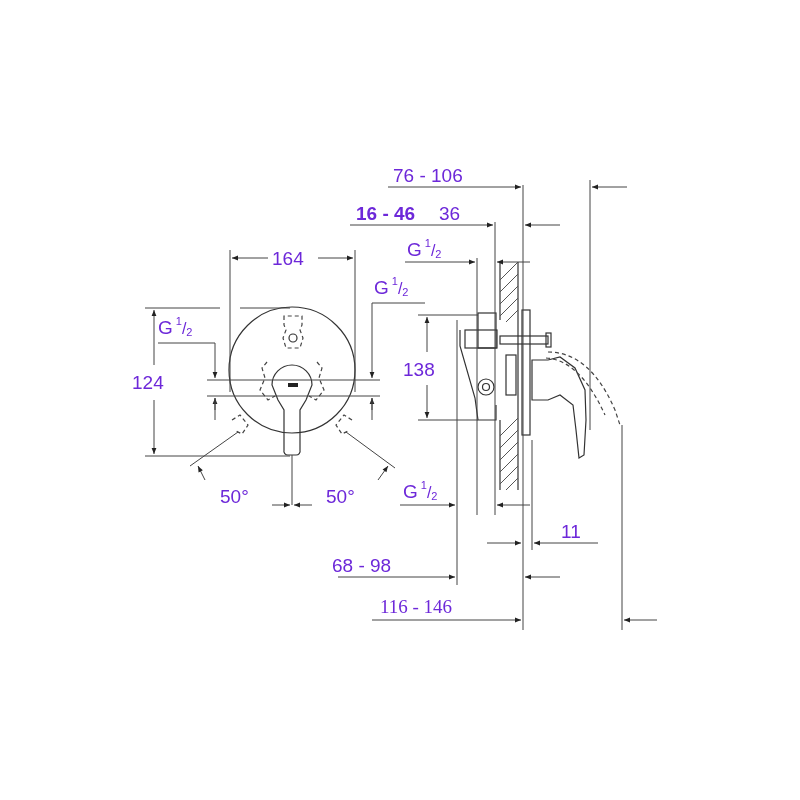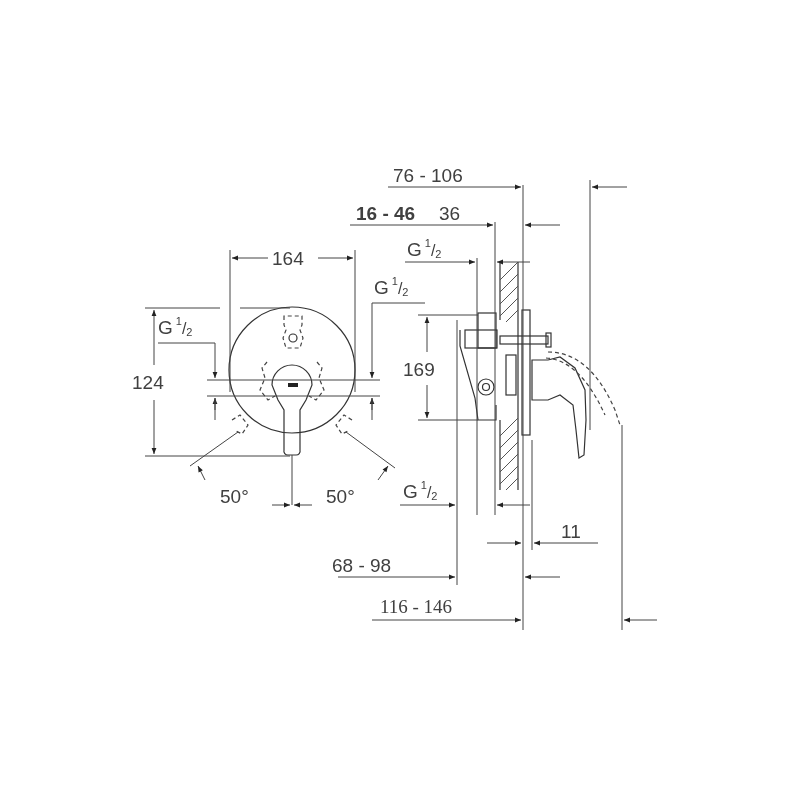--- a/index.html
+++ b/index.html
@@ -3,21 +3,21 @@
 <meta charset="utf-8">
 <style>
   html, body { margin: 0; padding: 0; background: #ffffff; }
   body { width: 800px; height: 800px; position: relative; overflow: hidden; }
   svg { position: absolute; left: 0; top: 0; }
   .ln { stroke: #333; stroke-width: 1.2; fill: none; }
   .thin { stroke: #444; stroke-width: 1; fill: none; }
   .dash { stroke: #444; stroke-width: 1.2; fill: none; stroke-dasharray: 4 3; }
   .hatch { stroke: #555; stroke-width: 1; }
   .arr { fill: #222; }
-  .lbl { position: absolute; font-family: "Liberation Sans", sans-serif; font-size: 19px; color: #404040; white-space: nowrap; line-height: 1; }
+  .lbl { position: absolute; font-family: "Liberation Sans", sans-serif; font-size: 19px; color: #6d28d9; white-space: nowrap; line-height: 1; }
   .g { font-size: 19px; }
   .g sup { font-size: 11px; position: relative; top: -2px; vertical-align: top; margin-left: 3px; }
   .g sub { font-size: 11px; vertical-align: baseline; position: relative; top: 2px; }
   .frac-slash { font-size: 16px; }
 </style>
 </head>
 <body>
 
 <svg width="800" height="800" viewBox="0 0 800 800">
   <defs>
@@ -150,21 +150,21 @@
 <div class="lbl" style="left:326px;top:487px;">50°</div>
 
 <div class="lbl" style="left:393px;top:166px;">76 - 106</div>
 <div class="lbl" style="left:356px;top:204px;font-weight:bold;">16 - 46</div>
 <div class="lbl" style="left:439px;top:204px;">36</div>
 
 <div class="lbl g" style="left:407px;top:240px;">
   <span>G</span><sup>1</sup><span class="frac-slash">/</span><sub>2</sub>
 </div>
 
-<div class="lbl" style="left:403px;top:360px;">169</div>
+<div class="lbl" style="left:403px;top:360px;">138</div>
 
 <div class="lbl g" style="left:403px;top:482px;">
   <span>G</span><sup>1</sup><span class="frac-slash">/</span><sub>2</sub>
 </div>
 
 <div class="lbl" style="left:561px;top:522px;text-align:center;">11</div>
 <div class="lbl" style="left:332px;top:556px;">68 - 98</div>
 <div class="lbl" style="left:380px;top:597px;font-family:Liberation Serif, serif;">116 - 146</div>
 
 </body></html>

